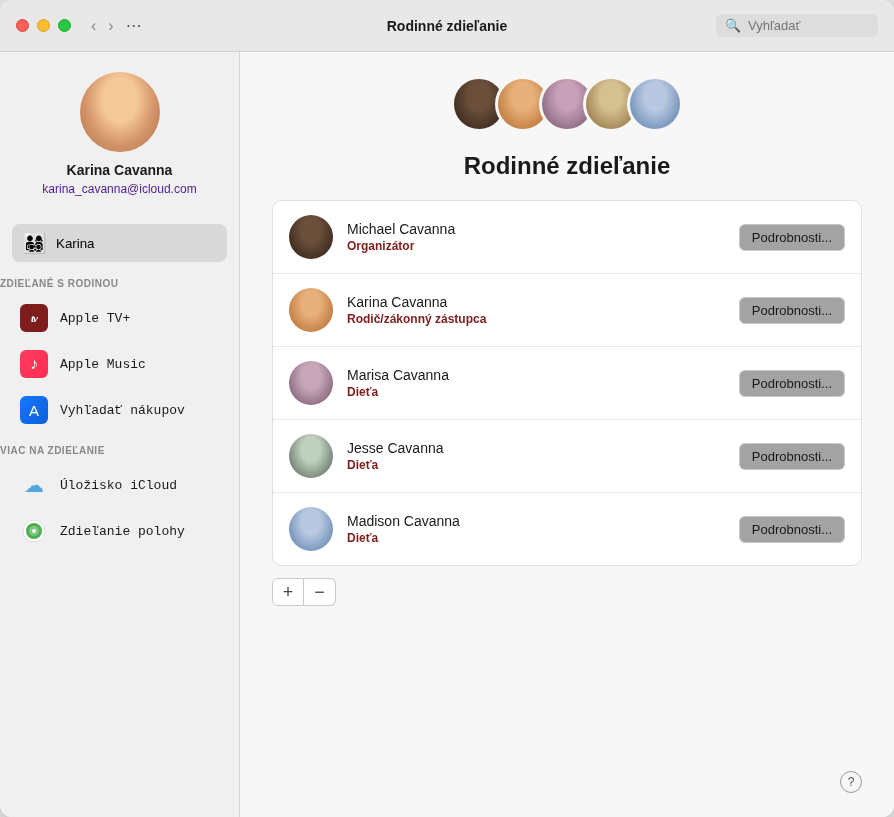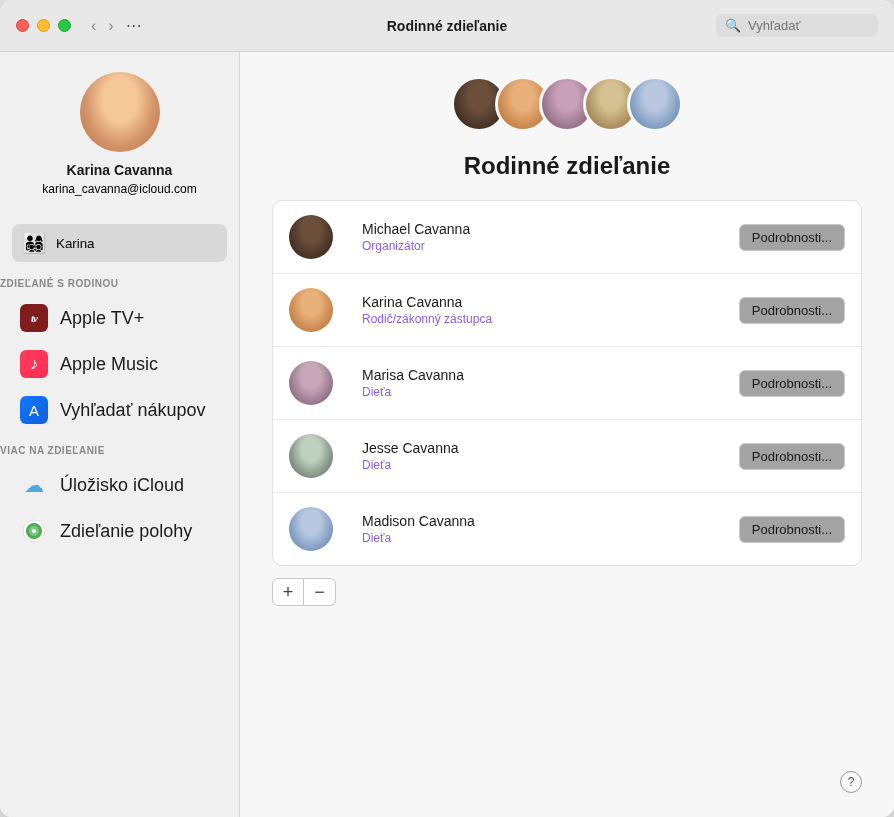--- a/index.html
+++ b/index.html
@@ -133,21 +133,21 @@
     
     .profile-name {
       font-size: 14px;
       font-weight: 600;
       color: #1a1a1a;
       text-align: center;
       margin-bottom: 4px;
     }
     .profile-email {
       font-size: 12px;
-      color: #000000;
+      color: #4c1d95;
       text-align: left;
     }
     .sidebar-section-item {
       margin: 8px 12px 4px;
     }
     .sidebar-item-btn {
       display: flex;
       align-items: center;
       gap: 10px;
       padding: 8px 12px;
@@ -167,22 +167,23 @@
       text-transform: uppercase;
     }
     .sidebar-list-item {
       display: flex;
       align-items: center;
       gap: 12px;
       padding: 9px 20px;
       cursor: pointer;
     }
     .sidebar-item-label {
-      font-size: 18px;
+      font-size: 13px;
       color: #1a1a1a;
+      font-family: Liberation Mono, monospace;
     }
     
     .icon-appletv {
       width: 28px; height: 28px;
       background: #7f1d1d;
       border-radius: 6px;
       display: flex; align-items: center; justify-content: center;
       color: white;
       font-size: 12px;
       font-style: italic;
@@ -264,21 +265,21 @@
       border-radius: 10px;
       border: 1px solid #e0e0e0;
       overflow: hidden;
       margin-bottom: 12px;
     }
     .member-row {
       display: flex;
       align-items: center;
       padding: 14px 16px;
       border-bottom: 1px solid #e8e8e8;
-      gap: 29px;
+      gap: 14px;
     }
     .member-row:last-child { border-bottom: none; }
     .member-avatar {
       width: 44px;
       height: 44px;
       border-radius: 50%;
       overflow: hidden;
       flex-shrink: 0;
     }
     .ma-1 { background: radial-gradient(ellipse at 50% 35%, #6b4f3a 30%, #3d2b1f 80%); }
@@ -289,22 +290,23 @@
     .member-info {
       flex: 1;
     }
     .member-name {
       font-size: 14px;
       font-weight: 500;
       color: #1a1a1a;
     }
     .member-role {
       font-size: 12px;
-      color: #8b5cf6;
+      color: #7f1d1d;
       margin-top: 2px;
+      font-weight: bold;
     }
     .details-btn {
       background: #a3a3a3;
       border: 1px solid #c8c8c8;
       border-radius: 6px;
       padding: 5px 12px;
       font-size: 13px;
       color: #1a1a1a;
       cursor: pointer;
       white-space: nowrap;

